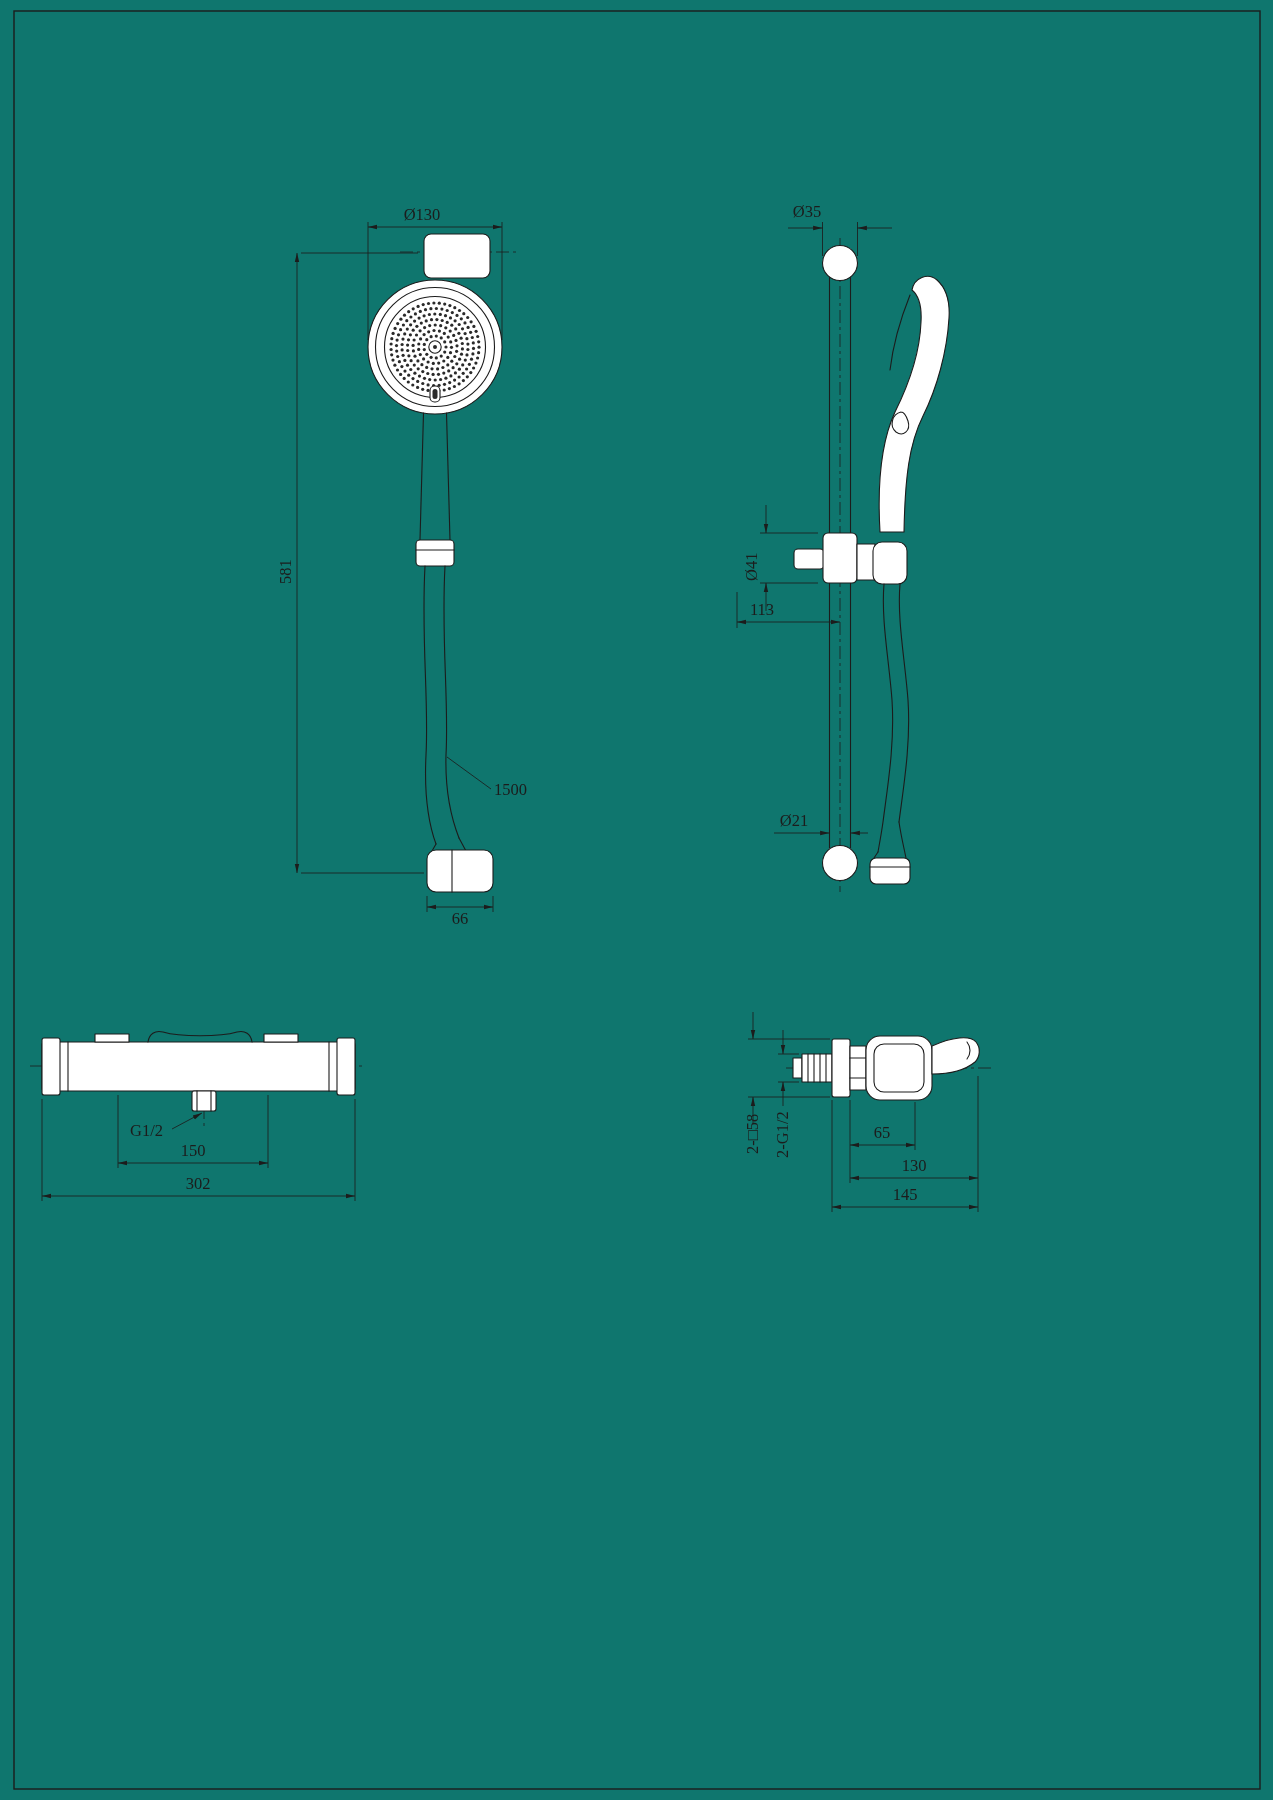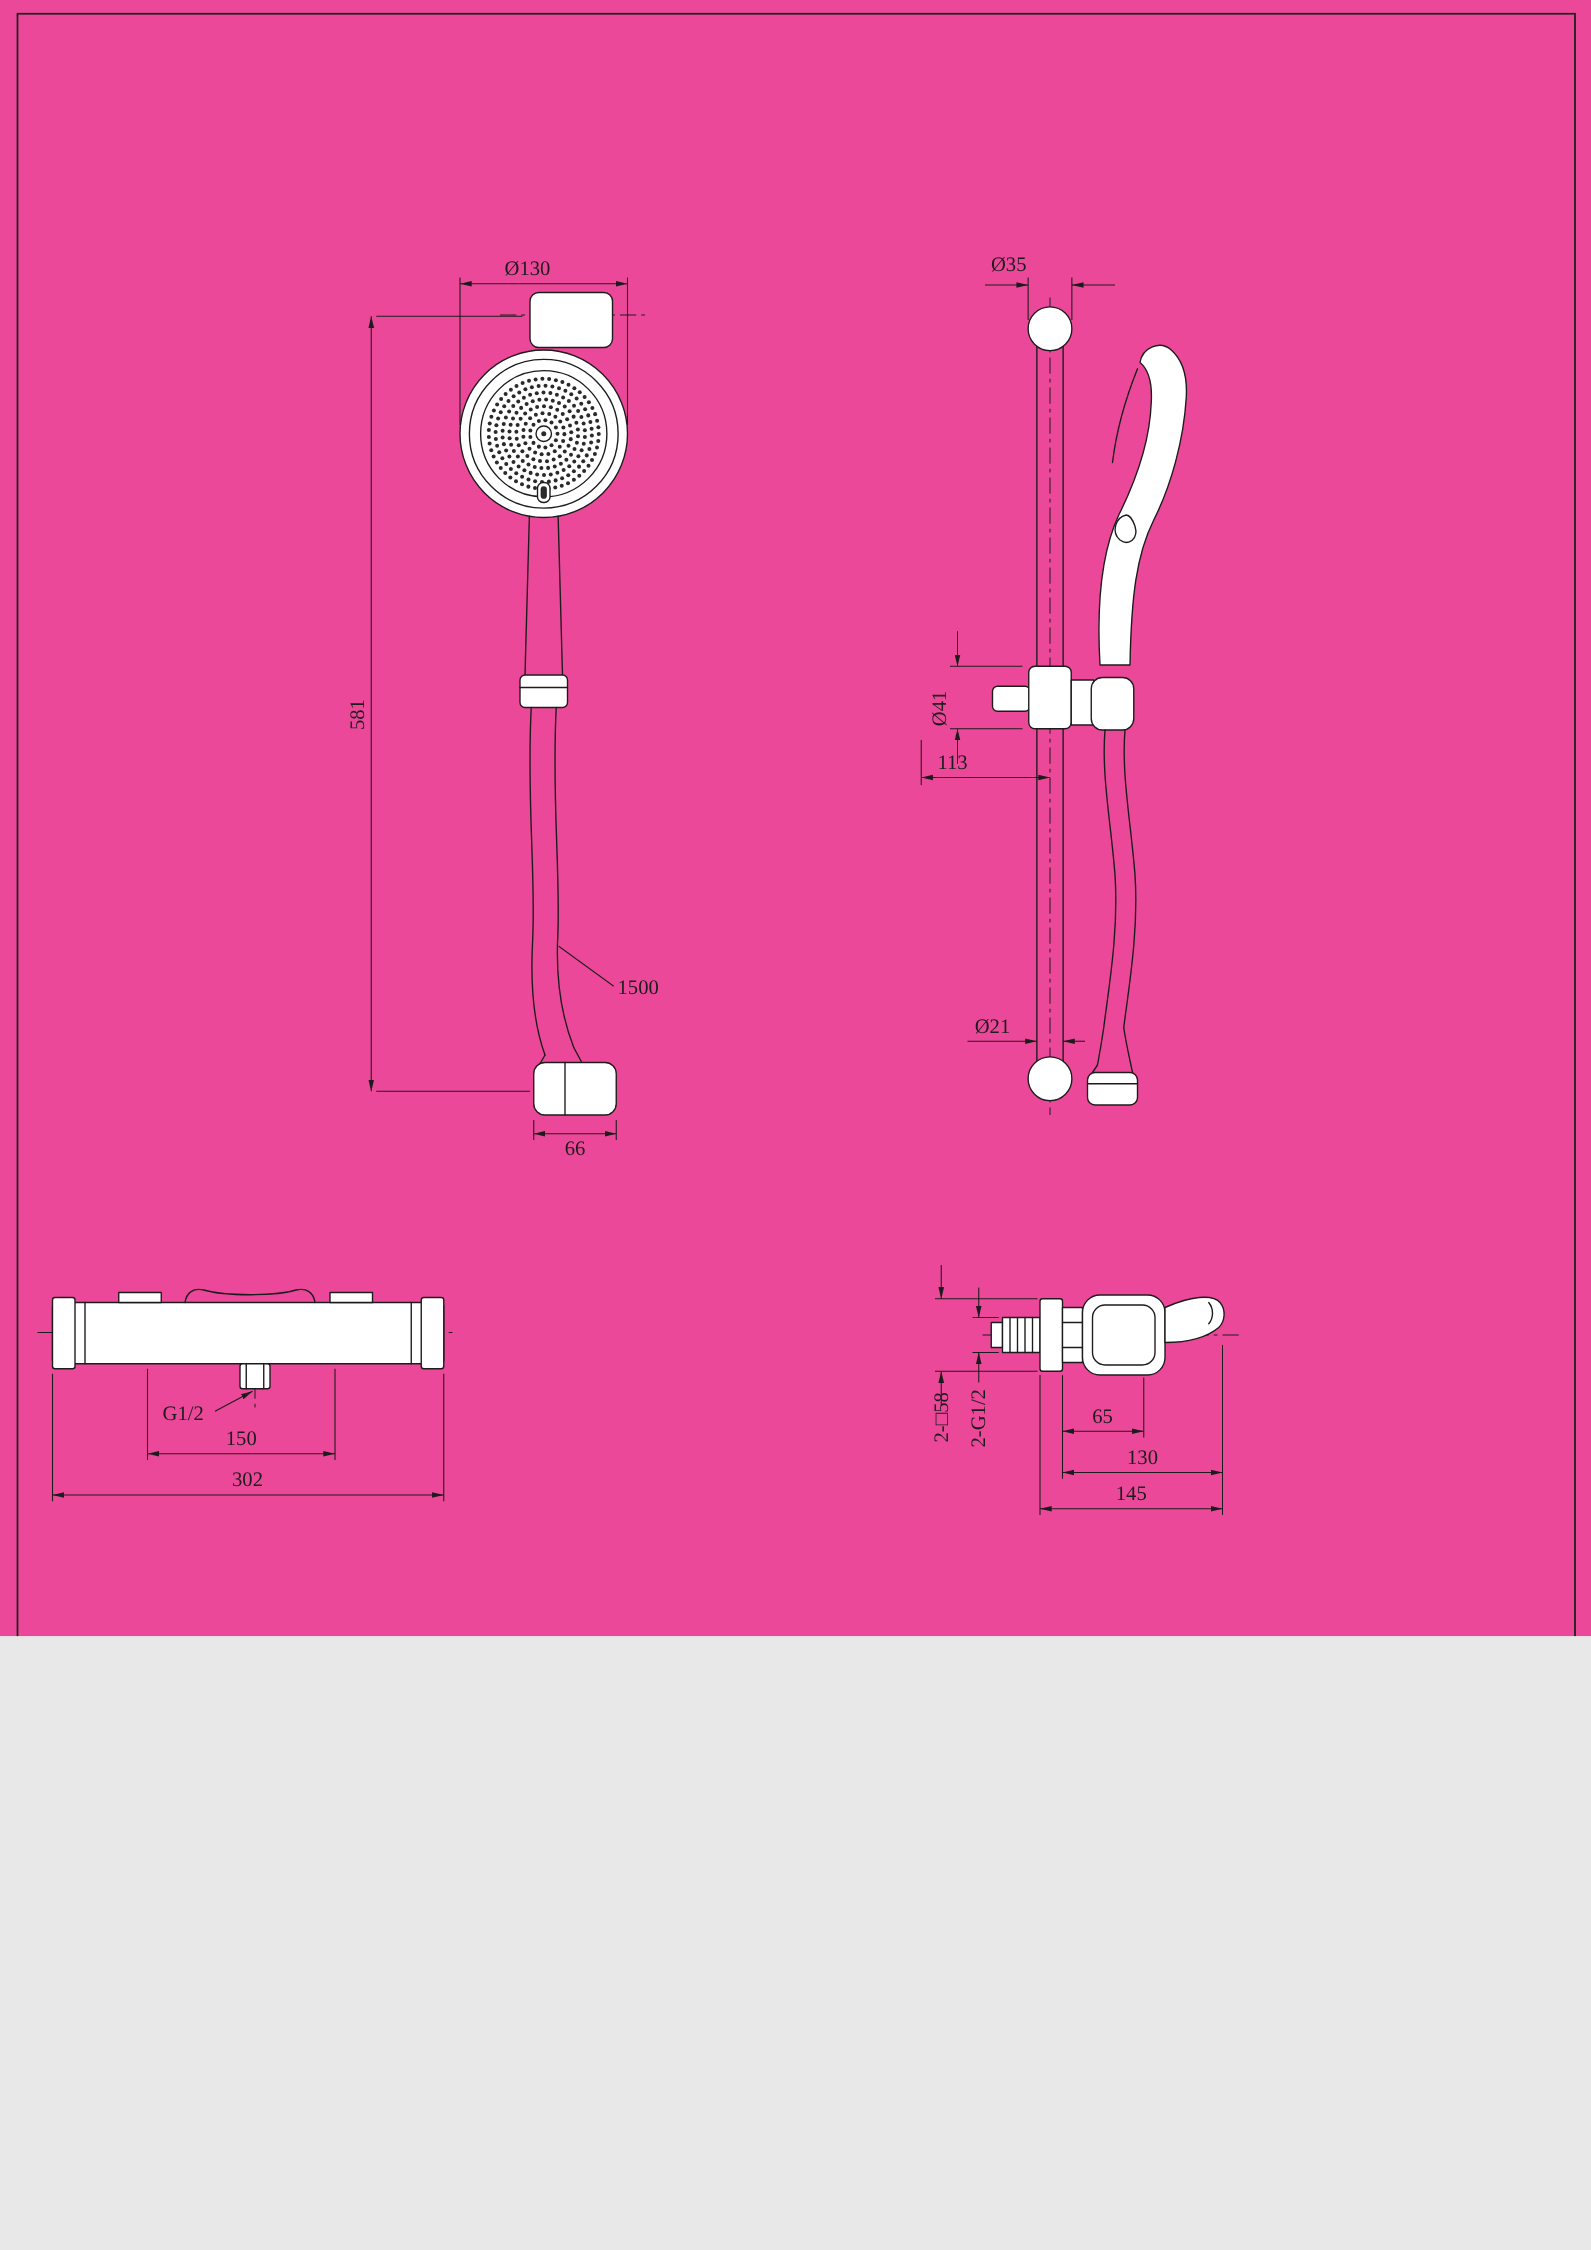--- a/index.html
+++ b/index.html
@@ -1,16 +1,16 @@
 <!DOCTYPE html>
 <html><head>
 <meta charset="utf-8">
 <style>
   html,body{margin:0;padding:0;background:#e8e8e8;}
-  .sheet{position:relative;width:1273px;height:1309px;background:#ec4899;margin:0 auto;overflow:hidden;}
+  .sheet{position:relative;width:1273px;height:1800px;background:#0f766e;margin:0 auto;overflow:hidden;}
   svg{display:block;}
   .ln{stroke:#1c1c1c;stroke-width:1.1;fill:none;stroke-linejoin:round;stroke-linecap:round;}
   .wf{fill:#ffffff;}
   .dk{fill:#2a2a2a;stroke:none;}
   .cl{stroke:#1c1c1c;stroke-width:.8;stroke-dasharray:13 4 3 4;fill:none;}
   .dim{stroke:#1c1c1c;stroke-width:.85;fill:none;}
   text.dt{font:16.5px "Liberation Serif", serif;fill:#1c1c1c;stroke:none;}
   .mid{text-anchor:middle;}
 </style>
 </head>

